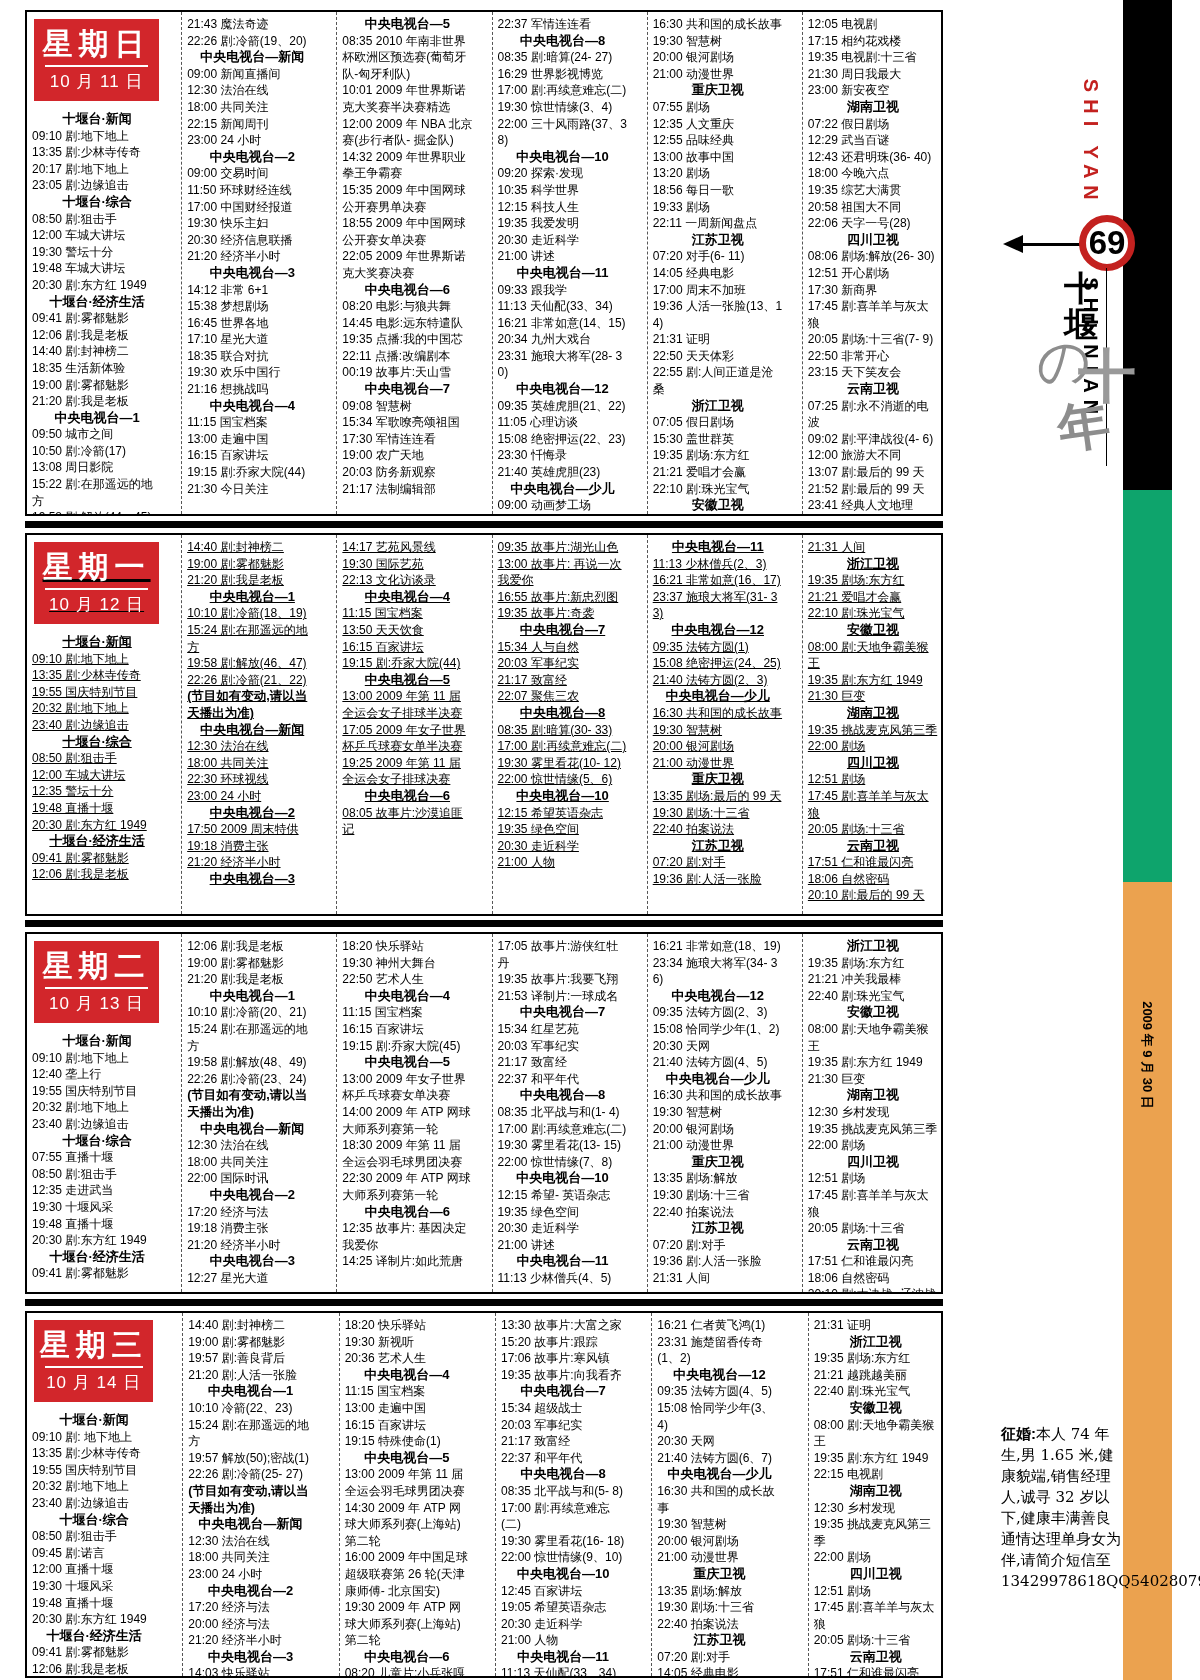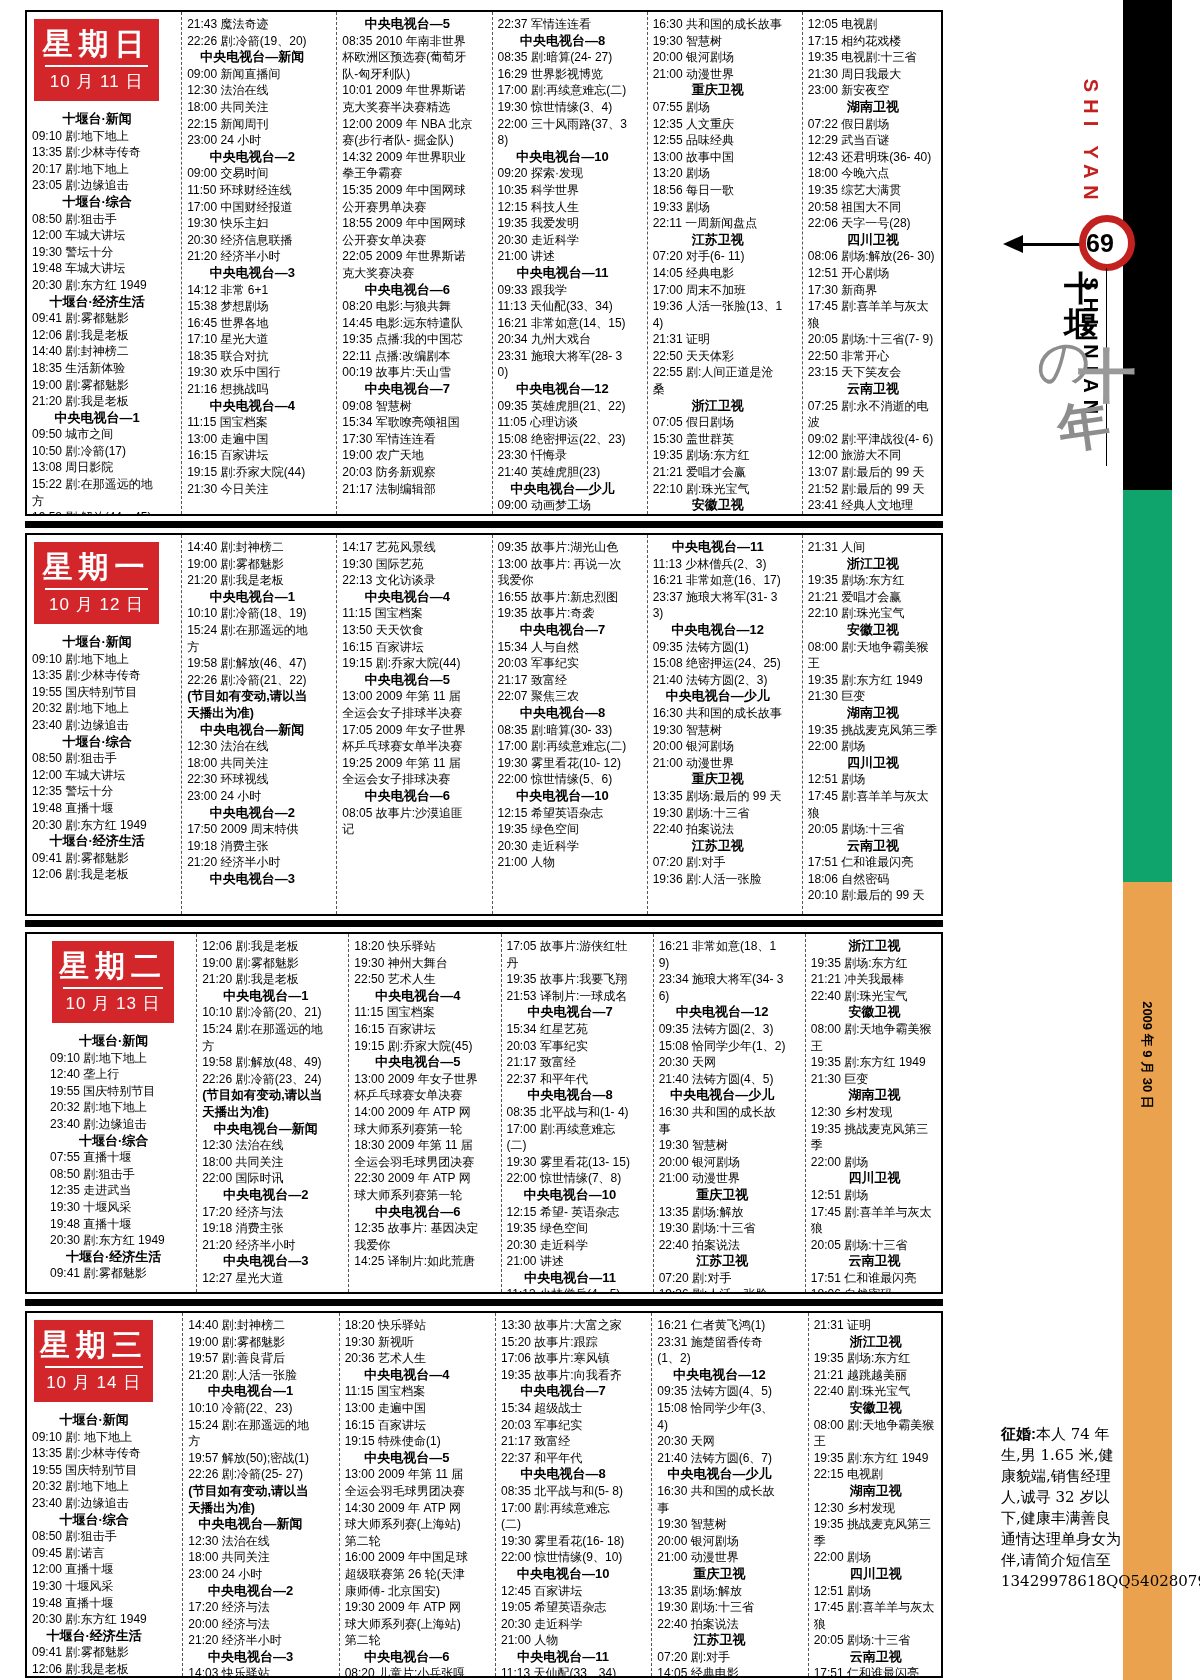--- a/index.html
+++ b/index.html
@@ -11,36 +11,36 @@
   .col{flex:1 1 0;padding:4px 3px 0 5px;overflow:hidden;min-width:0;}
   .col + .col{border-left:1px dashed #555;margin-left:16px;}
   .daybox{margin:3px 3px 10px 2px;background:#d2262b;color:#fff;text-align:center;padding:8px 0 9px 0;}
   .dayname{font-size:30px;font-weight:bold;letter-spacing:6px;line-height:34px;}
   .dayrule{width:82%;margin:4px auto 5px auto;border-bottom:2px solid #fff;}
   .daydate{font-size:17px;letter-spacing:1px;line-height:20px;}
   .pr{font-size:12px;line-height:16.6px;word-break:break-all;}
   .ch{font-size:13px;font-weight:bold;text-align:center;line-height:16.6px;}
   .nt{font-size:12.5px;font-weight:bold;line-height:16.6px;word-break:break-all;}
   .b1{top:10px;height:506px;}
-  .b2{top:533px;height:383px;}
-  .b3{top:932px;height:362px;padding-left:18px;}
+  .b2{top:533px;height:383px;text-decoration:underline;}
+  .b3{top:932px;height:362px;}
   .b4{top:1311px;height:367px;gap:7px;}
   .bar1{top:521px;} .bar2{top:920px;} .bar3{top:1299px;}
   
   .vbar{position:absolute;left:1123px;width:49px;}
   .vbar-black{top:0;height:490px;background:#000;}
   .vbar-green{top:490px;height:392px;background:#0ea46c;}
   .vbar-orange{top:882px;height:798px;background:#eba24f;}
   .brand-latin{position:absolute;left:875px;top:238px;width:430px;height:24px;
       transform:rotate(90deg);font-size:20px;font-weight:bold;letter-spacing:7px;
       text-align:center;white-space:nowrap;}
   .brand-red{color:#c3211f;} .brand-black{color:#000;}
   .page-circle{position:absolute;left:1079px;top:215px;width:42px;height:42px;background:#fff;
-      border:7px solid #c3211f;border-radius:50%;line-height:42px;
-      font-size:25px;font-weight:bold;}
+      border:7px solid #c3211f;border-radius:50%;text-align:center;line-height:42px;
+      font-size:33px;font-weight:bold;}
   .arrow-line{position:absolute;left:1022px;top:243px;width:60px;height:3px;background:#000;}
   .arrow-head{position:absolute;left:1003px;top:235px;width:0;height:0;
       border-top:9px solid transparent;border-bottom:9px solid transparent;border-right:20px solid #000;}
   .thin-vline{position:absolute;left:1106px;top:268px;width:1px;height:198px;background:#000;}
   .cn-shiyan{position:absolute;left:1064px;top:270px;width:40px;text-align:left;
       font-size:34px;font-weight:bold;line-height:36px;font-family:"DejaVu Serif",serif;}
   .cn-no{position:absolute;left:1036px;top:326px;font-size:54px;color:#8d8d8d;
       font-family:"DejaVu Serif",serif;transform:rotate(-6deg);}
   .cn-shi{position:absolute;left:1078px;top:338px;font-size:58px;font-weight:bold;color:#999;
       font-family:"DejaVu Serif",serif;}

